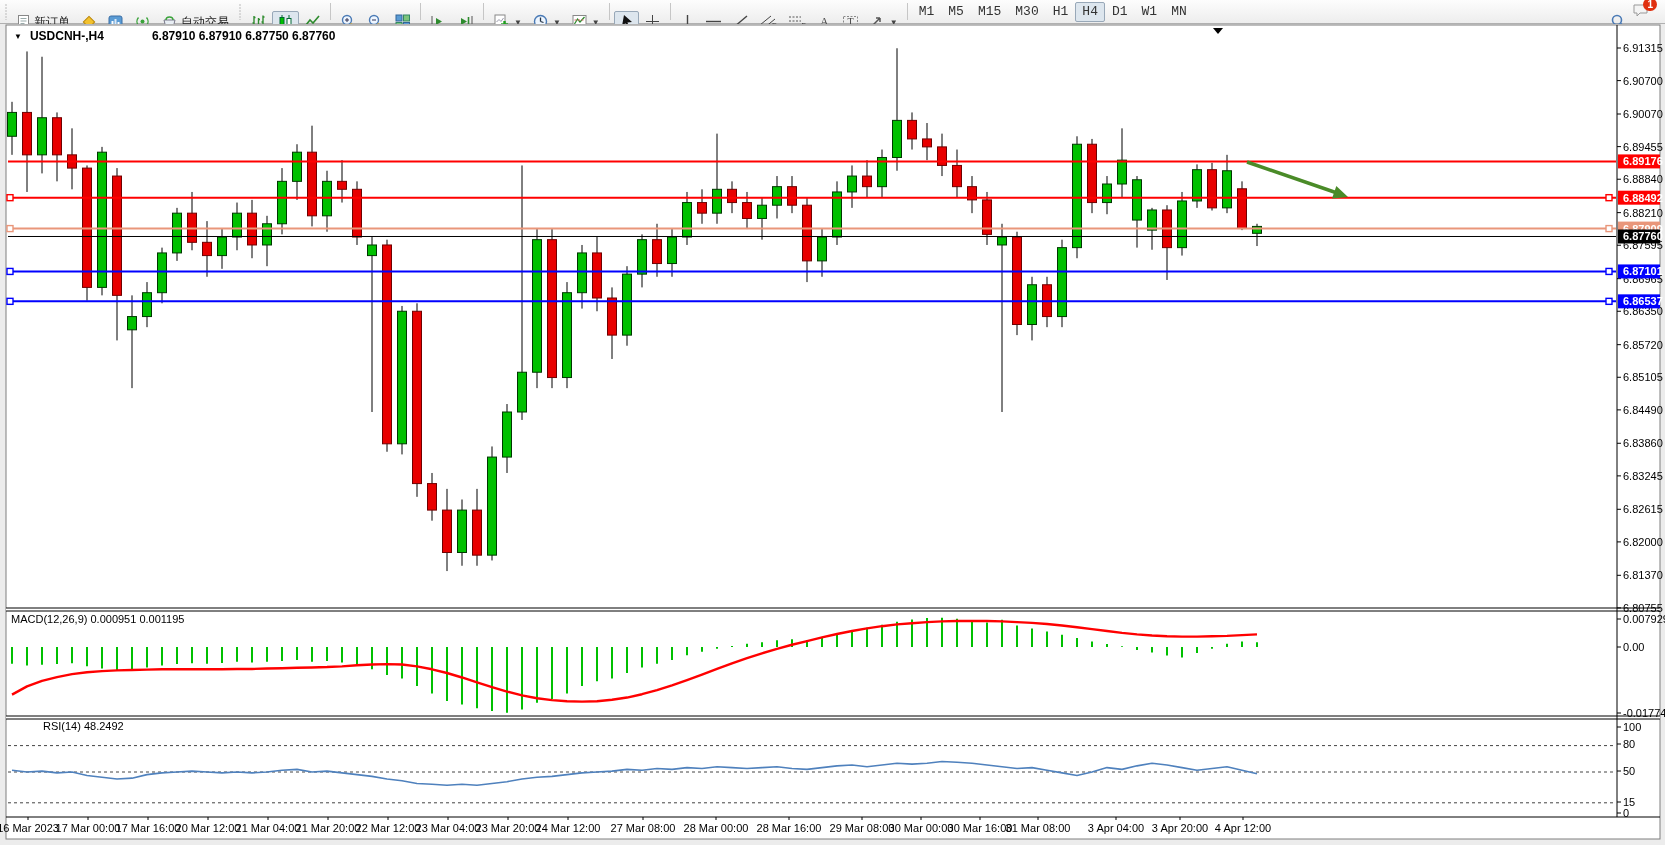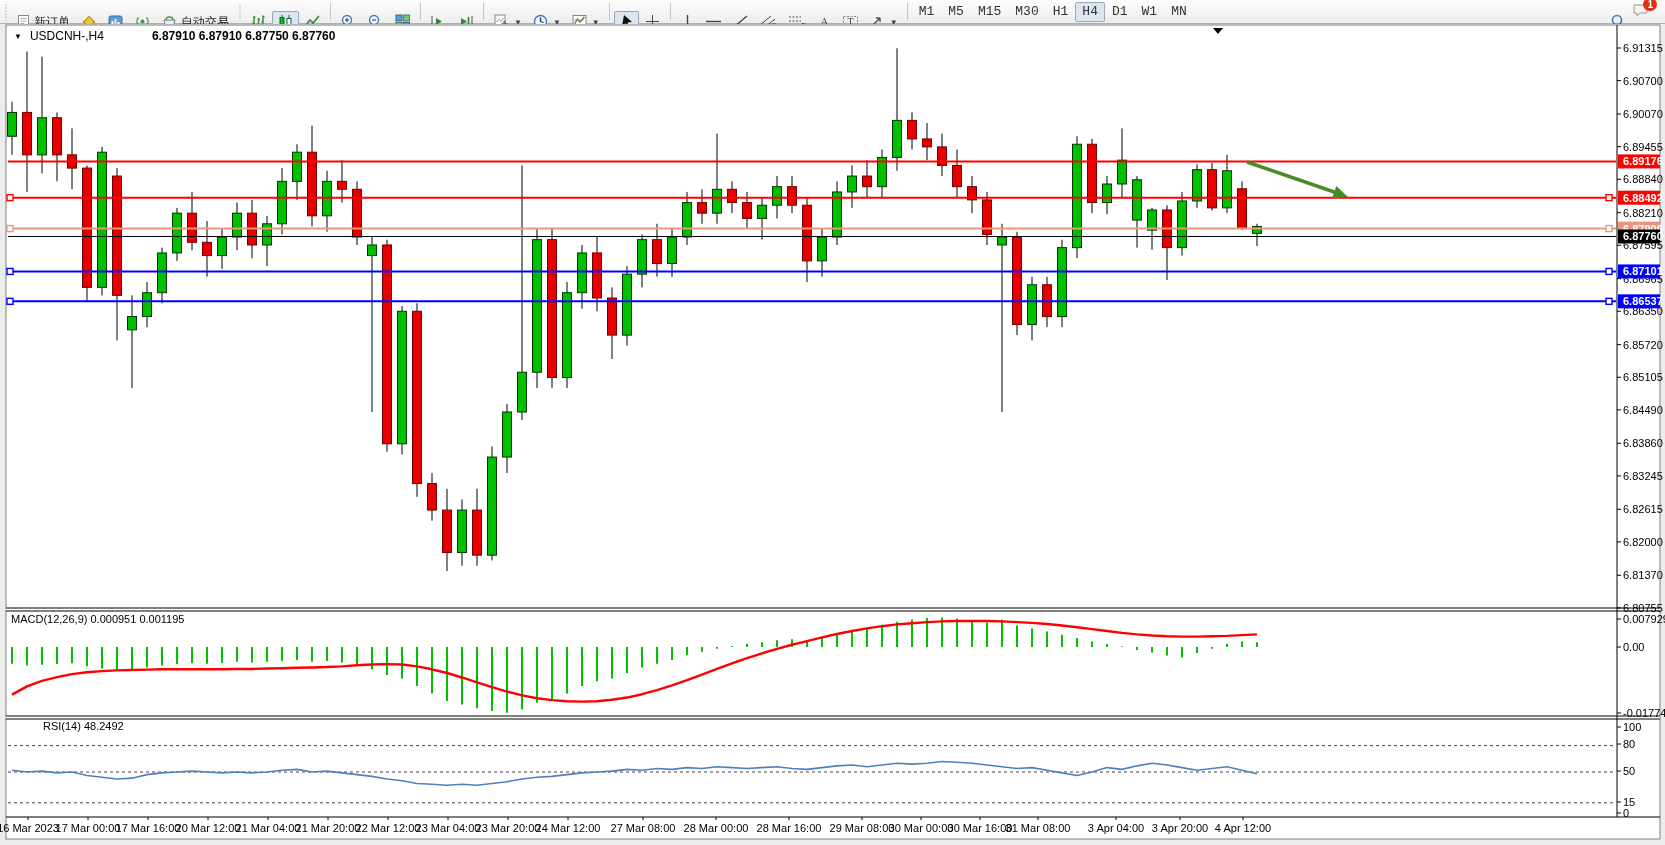--- a/index.html
+++ b/index.html
@@ -674,17 +674,17 @@
       <text x="1116" y="832" font-family="&quot;Liberation Sans&quot;,sans-serif" font-size="11" fill="#000" text-anchor="middle">3 Apr 04:00</text>
       <line x1="1180" y1="817" x2="1180" y2="820" stroke="#000"></line>
       <text x="1180" y="832" font-family="&quot;Liberation Sans&quot;,sans-serif" font-size="11" fill="#000" text-anchor="middle">3 Apr 20:00</text>
       <line x1="1243" y1="817" x2="1243" y2="820" stroke="#000"></line>
       <text x="1243" y="832" font-family="&quot;Liberation Sans&quot;,sans-serif" font-size="11" fill="#000" text-anchor="middle">4 Apr 12:00</text>
     </g>
   </svg>
 
 <div class="overlay" id="hdr">
   <span class="tri">▼</span>
-  <span style="font-weight:normal;">USDCNH-,H4</span>
+  <span style="font-weight:bold;">USDCNH-,H4</span>
   <span style="font-weight:bold;margin-left:40px;">6.87910 6.87910 6.87750 6.87760</span>
 </div>
 <div class="overlay" id="macd-title">MACD(12,26,9) 0.000951 0.001195</div>
 <div class="overlay" id="rsi-title">RSI(14) 48.2492</div>
 
 </body></html>

